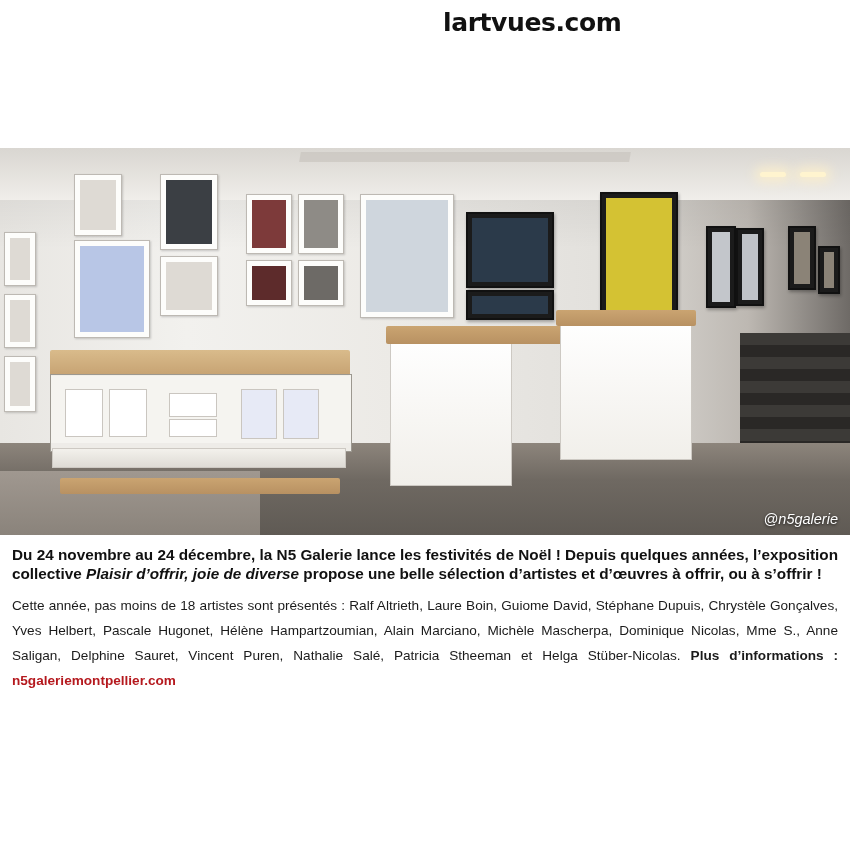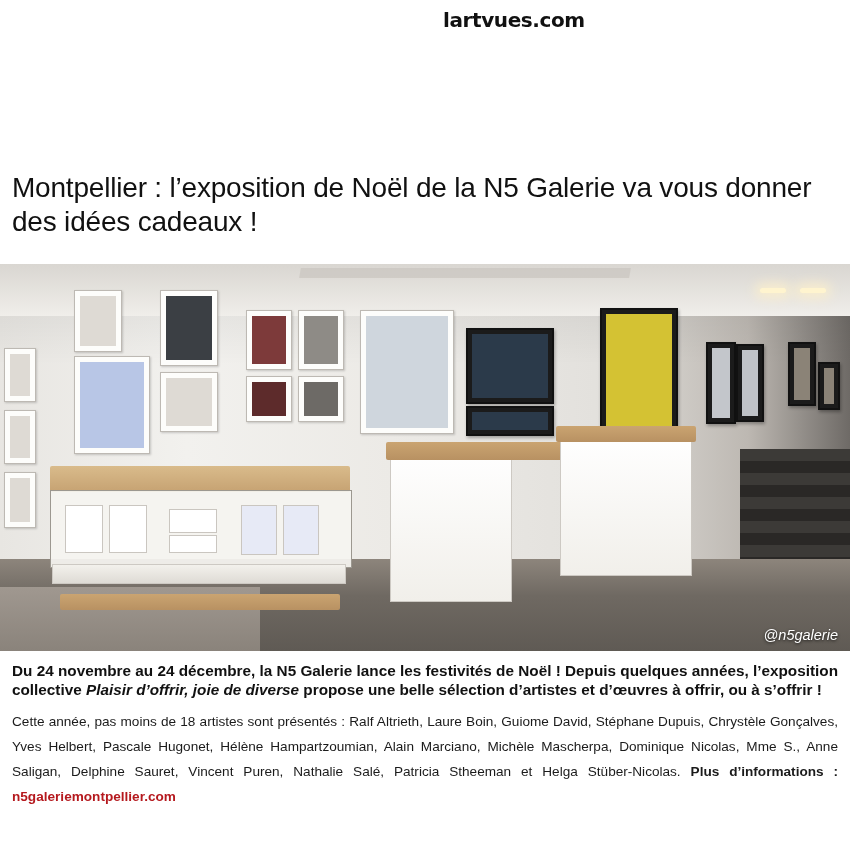--- a/index.html
+++ b/index.html
@@ -26,21 +26,21 @@
     height: 148px;
     padding: 0 10px;
     box-sizing: border-box;
   }
   .site-url {
     position: absolute;
     top: 8px;
     left: 443px;
     font-family: "DejaVu Sans", sans-serif;
     font-weight: bold;
-    font-size: 20px;
+    font-size: 25px;
     letter-spacing: -0.4px;
     color: #111;
   }
   .logo-wrap {
     position: absolute;
     top: 16px;
     left: 8px;
     width: 640px;
     height: 100px;
   }
@@ -210,21 +210,20 @@
 <body>
 
 <div class="page">
 
   <div class="masthead">
     <div class="site-url">lartvues.com</div>
 
 
   </div>
 
-  <h1 class="headline">Montpellier : l’exposition de Noël de la N5 Galerie va vous donner des idées cadeaux !</h1>
 
   <div class="photo">
     <div class="photo-inner">
 
       <div class="ceil"></div>
       <div class="ceil-strip"></div>
       <div class="ceil-lamp" style="left:760px;"></div>
       <div class="ceil-lamp" style="left:800px;"></div>
 
       <div class="frame" style="left:4px;  top:84px;  width:30px; height:52px;">

